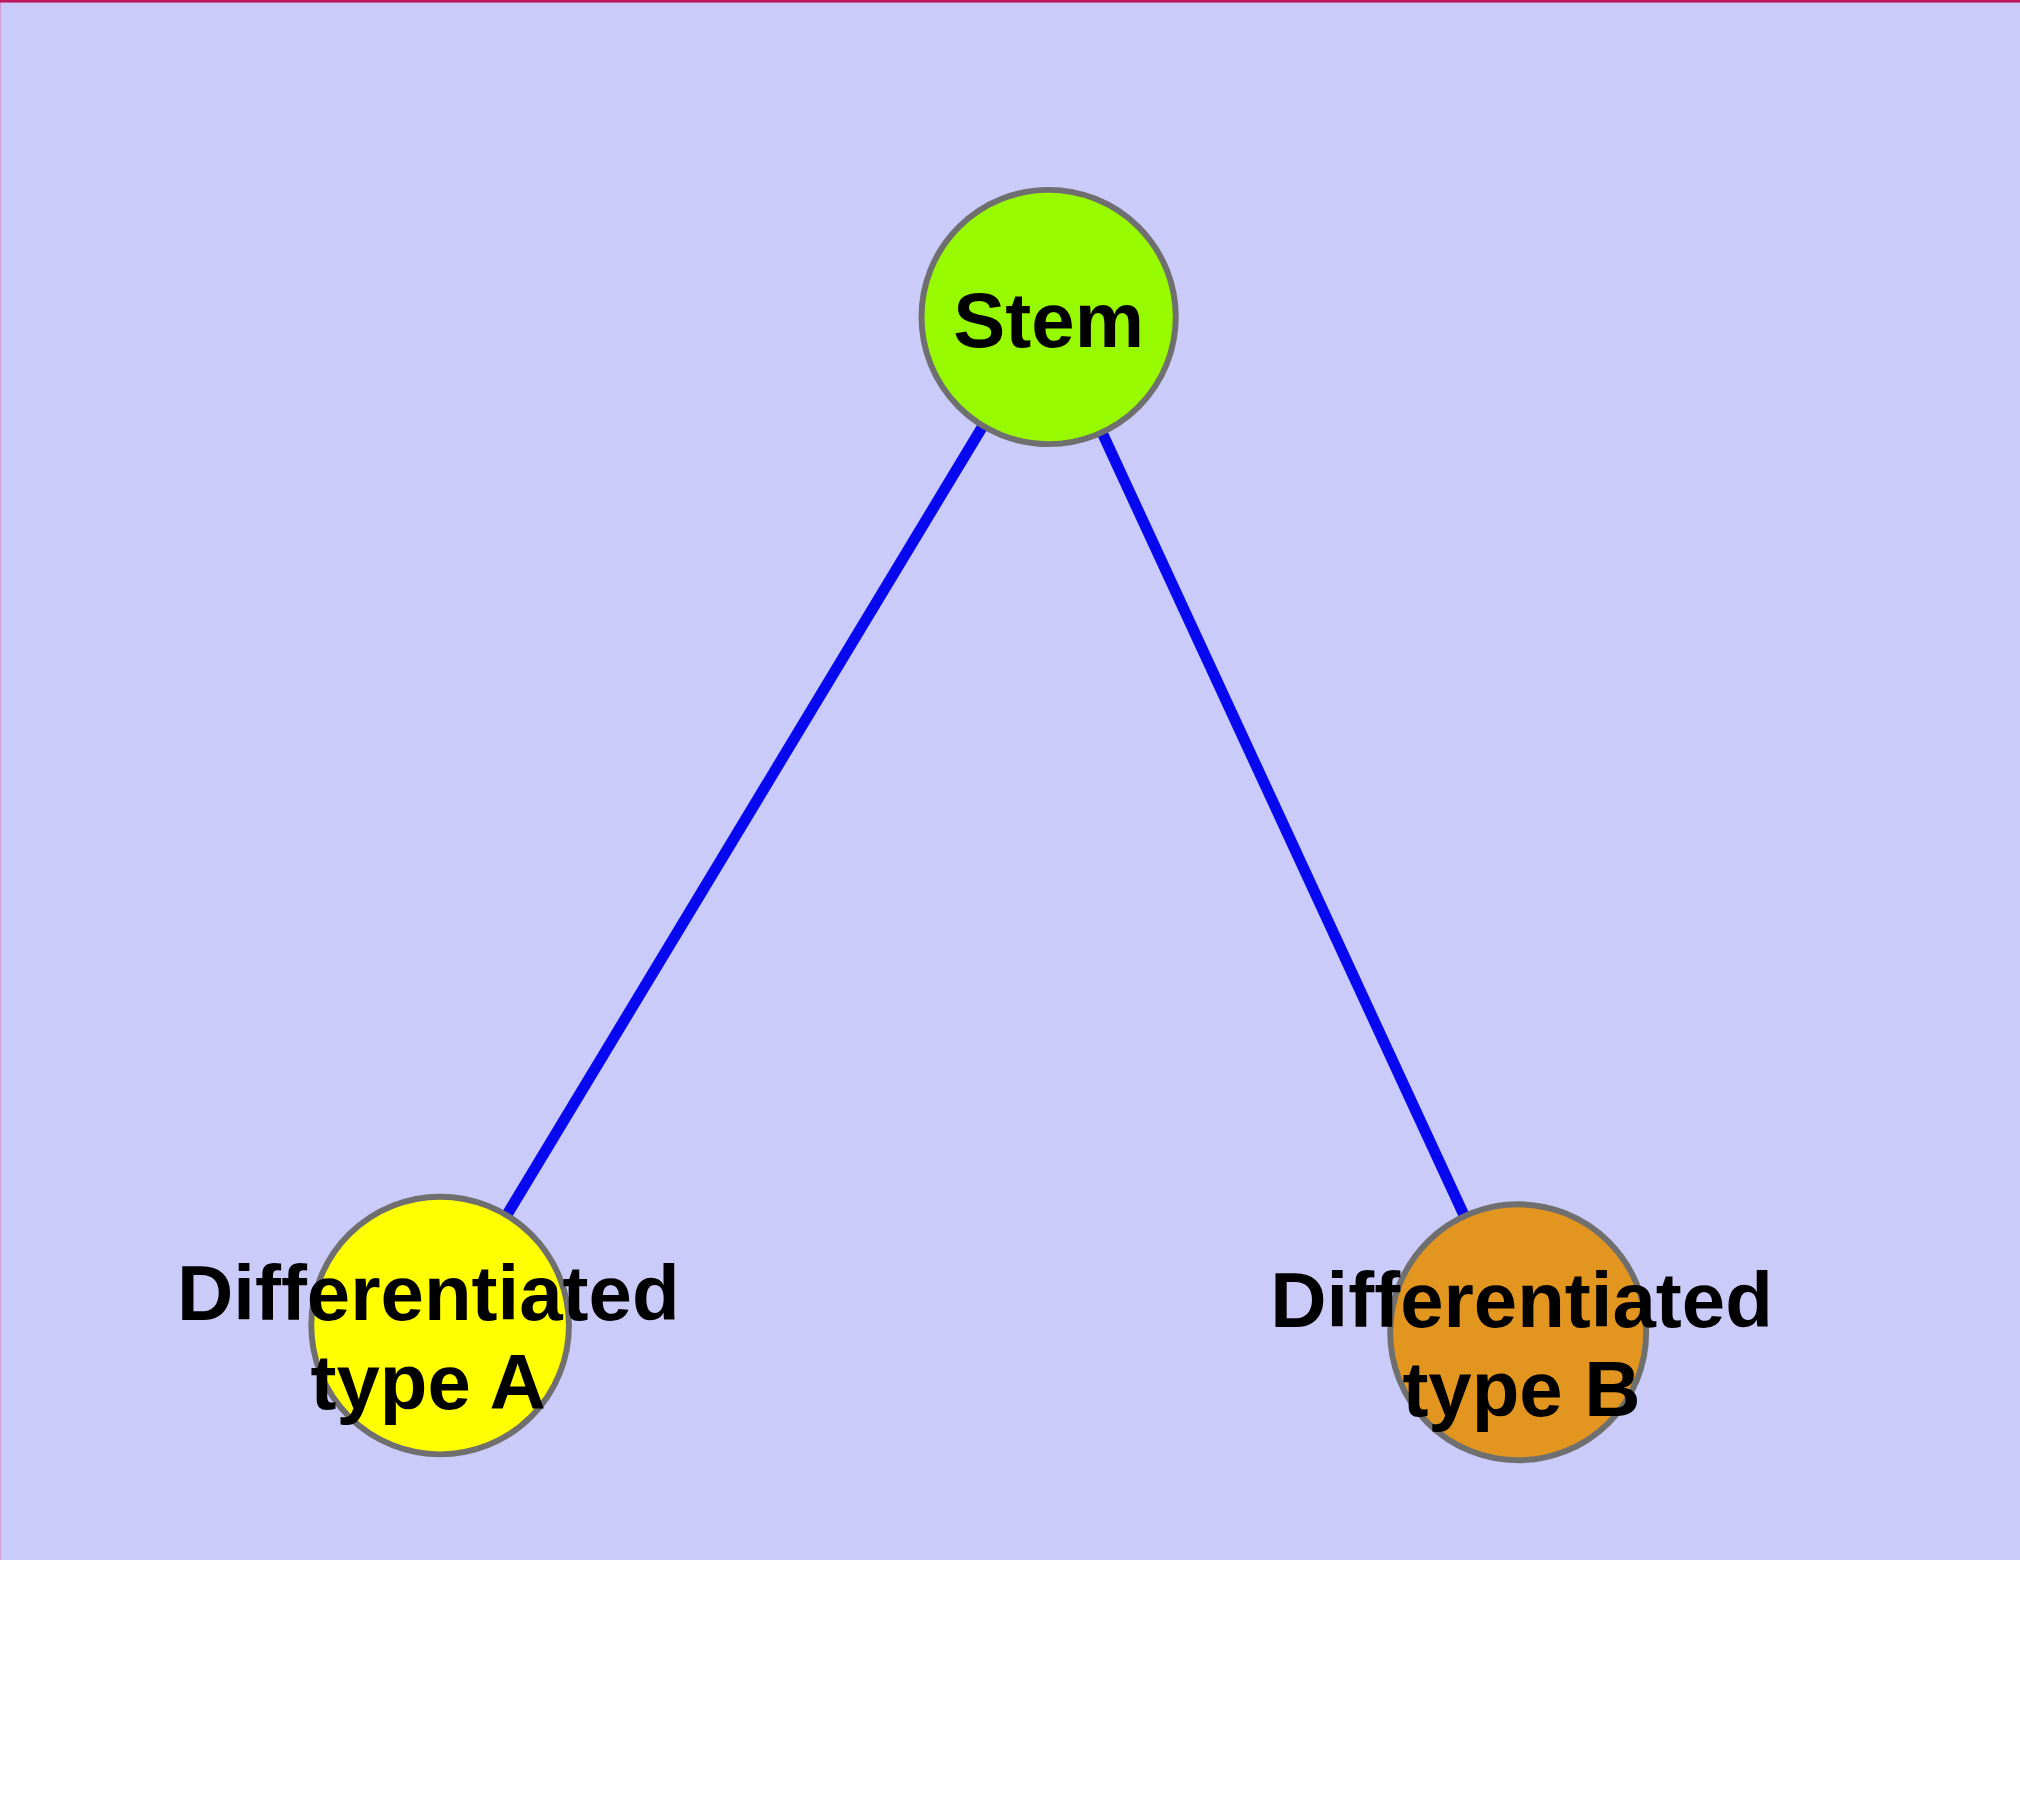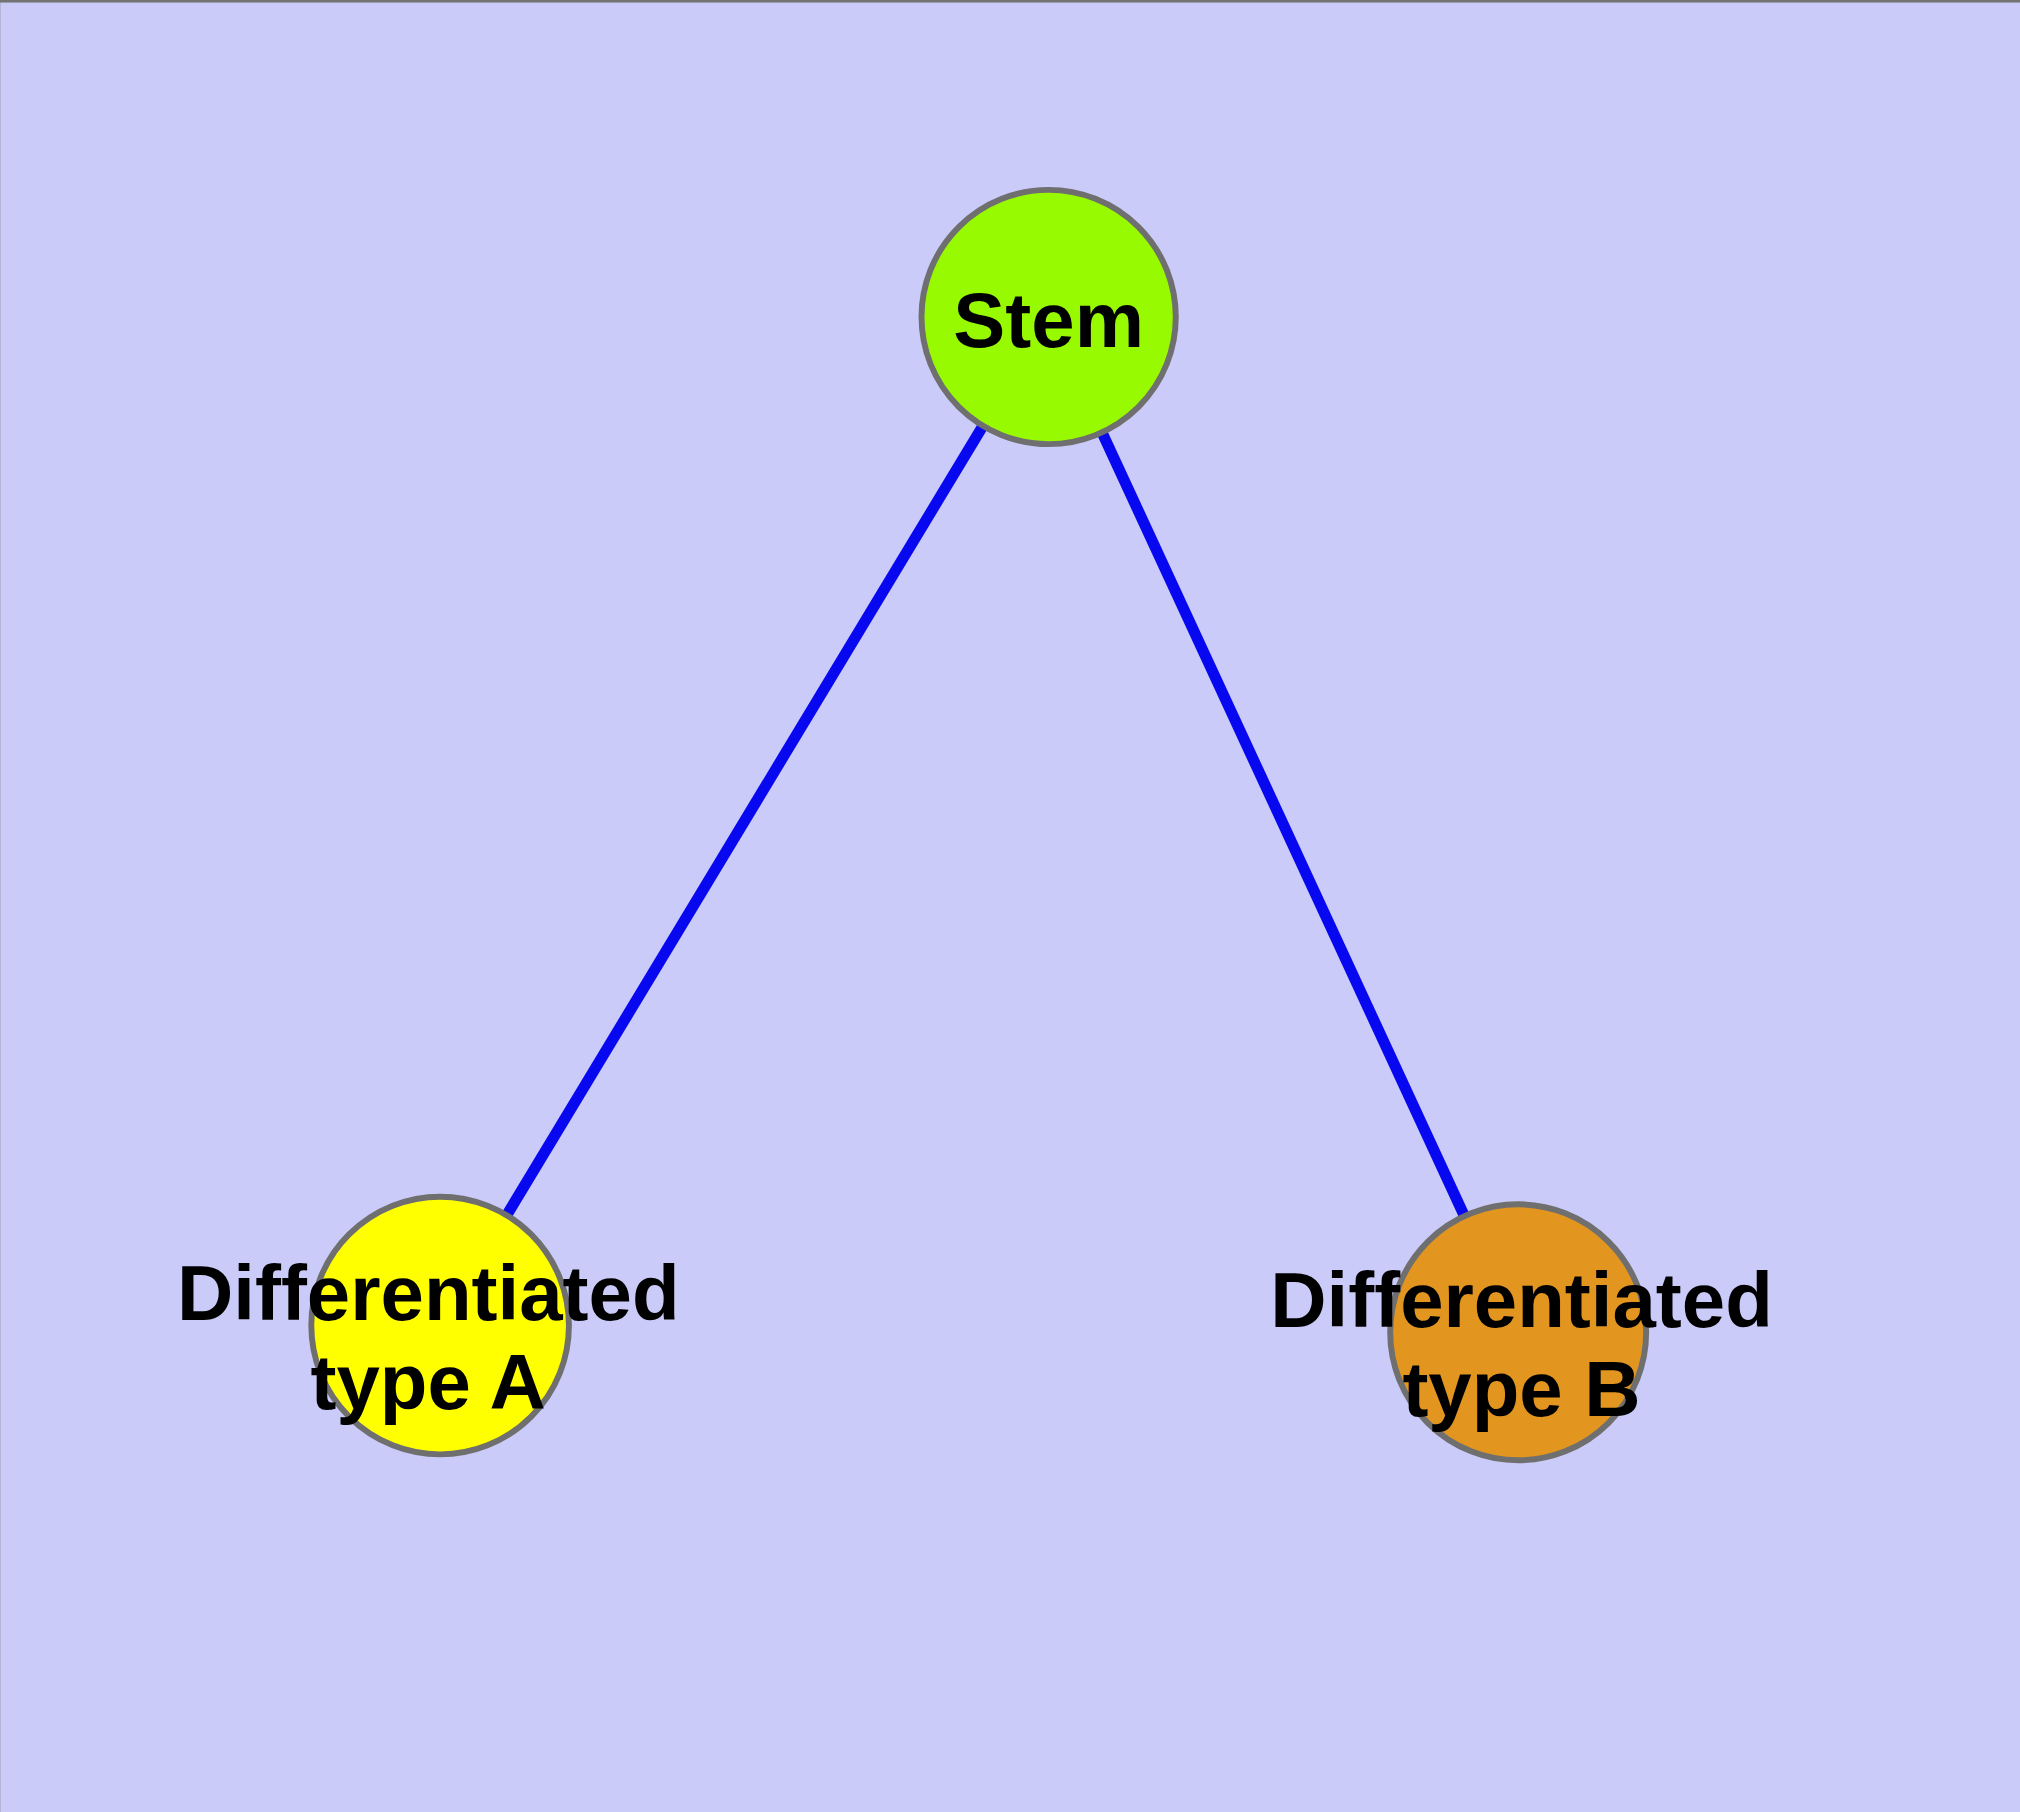--- a/index.html
+++ b/index.html
@@ -3,22 +3,22 @@
 <meta charset="utf-8">
 <style>
   html, body {
     margin: 0;
     padding: 0;
     background: #ffffff;
   }
   #canvas {
     position: relative;
     width: 2021px;
-    height: 1812px;
-    background: #737373;
+    height: 1560px;
+    background: #be185d;
     overflow: hidden;
     font-family: "Liberation Sans", sans-serif;
   }
   svg { display: block; }
   .edge {
     fill: none;
     stroke-width: 13;
   }
   .node-circle {
     stroke-width: 7;

